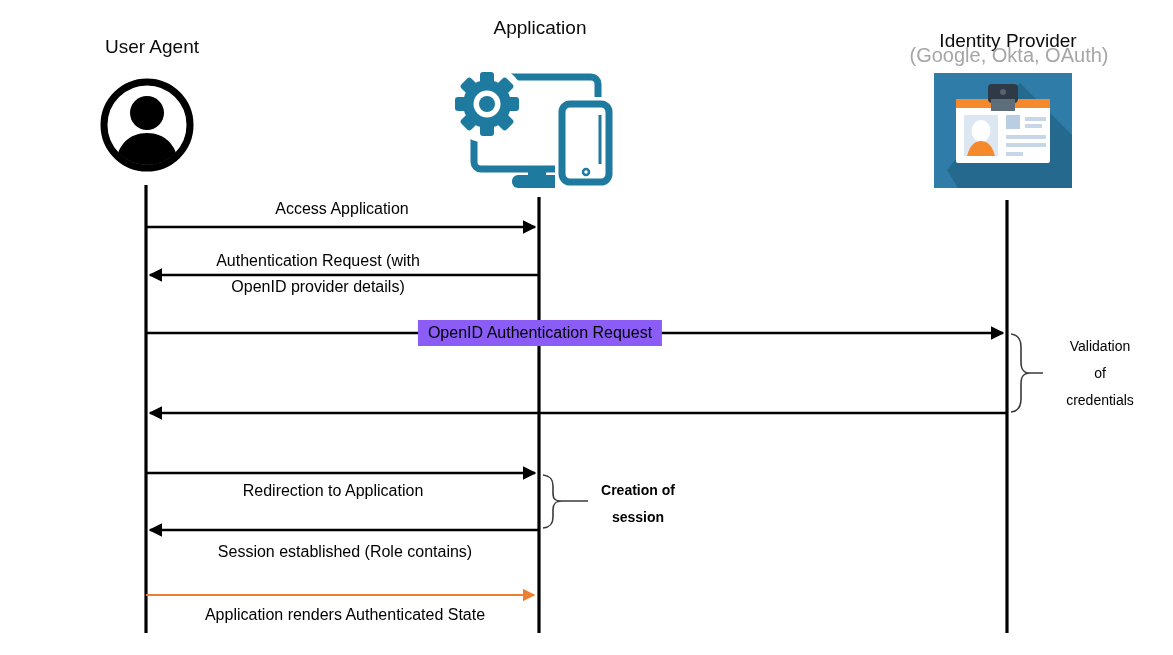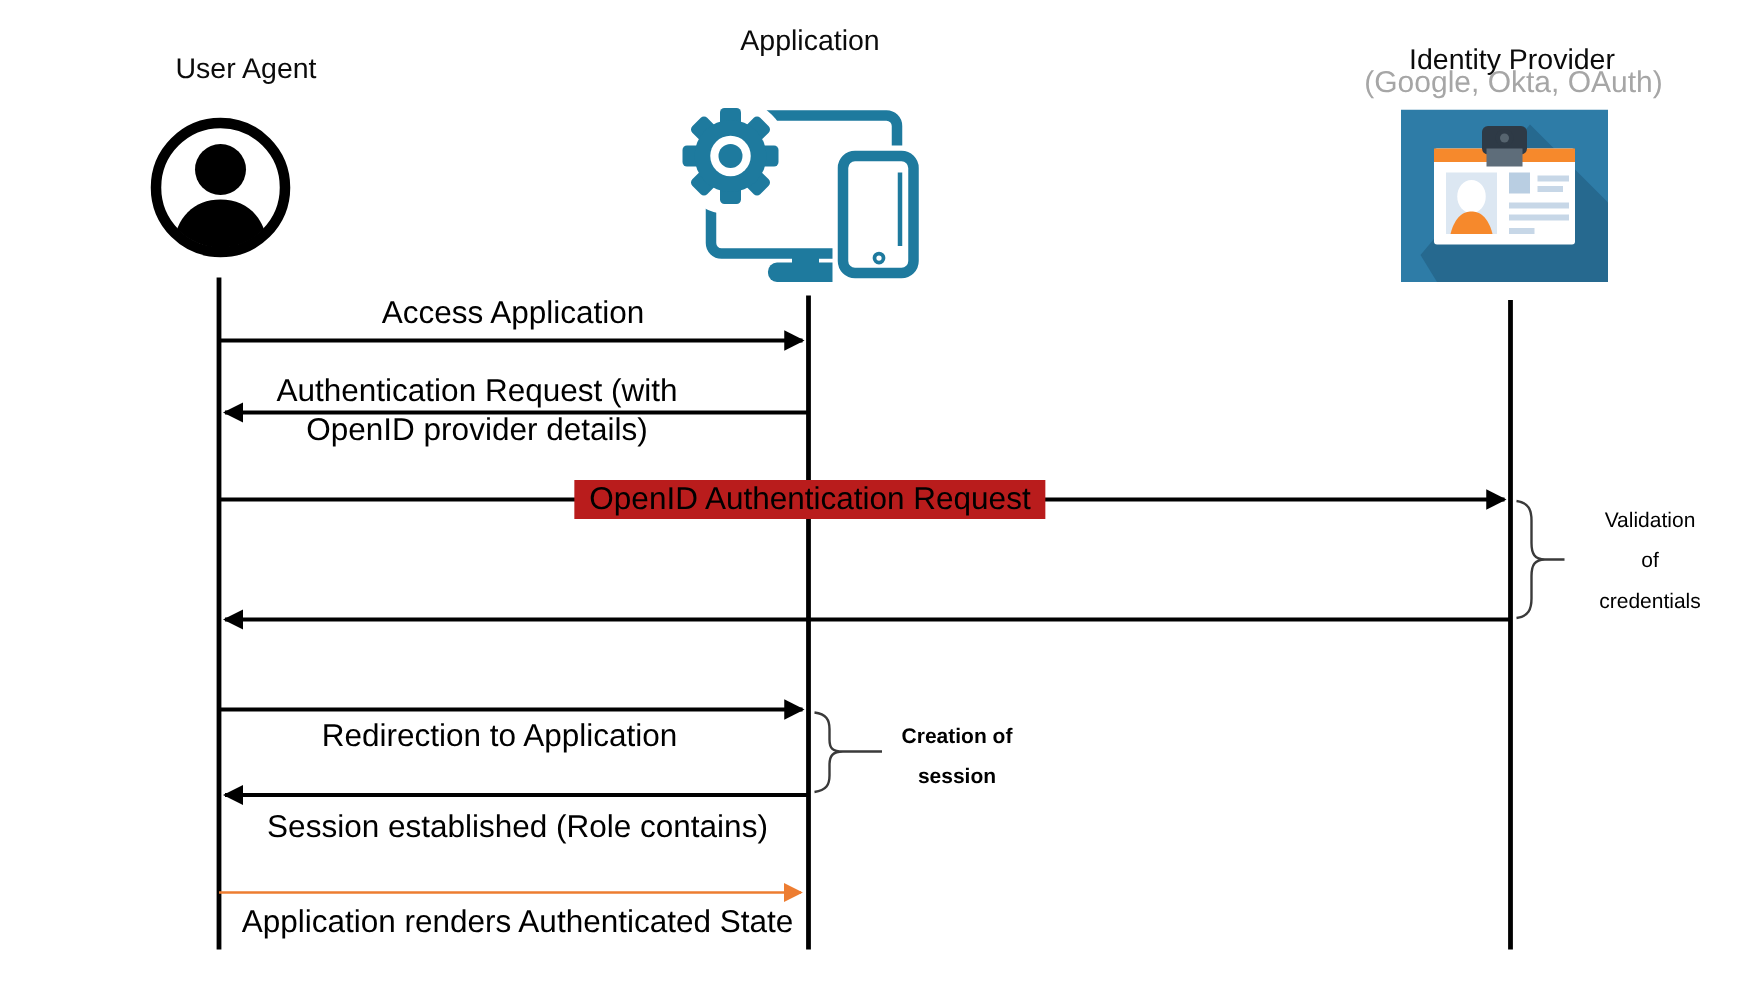--- a/index.html
+++ b/index.html
@@ -22,29 +22,29 @@
   .actor-sub{
     position:absolute;
     transform:translateX(-50%);
     font-size:20px;
     color:#a6a6a6;
     white-space:nowrap;
   }
   .msg{
     position:absolute;
     transform:translateX(-50%);
-    font-size:21px;
+    font-size:16px;
     line-height:26px;
     color:#000;
     text-align:center;
     white-space:pre-line;
     width:max-content;
   }
   .msg.on-line{
-    background:#b91c1c;
+    background:#8b5cf6;
     padding:0 10px;
   }
   .ann{
     position:absolute;
     transform:translateX(-50%);
     font-size:14px;
     line-height:27px;
     color:#000;
     text-align:center;
     white-space:pre-line;
@@ -53,21 +53,21 @@
   
   .m1{left:342px;top:196px;}
   .m2{left:318px;top:248px;}
   .m3{left:540px;top:320px;}
   .m4{left:540px;top:383px;}
   .m5{left:333px;top:478px;}
   .m6{left:345px;top:539px;}
   .m7{left:345px;top:602px;}
   .ann1{left:1100px;top:333px;}
   .ann2{left:638px;top:477px;font-weight:bold;}
-  .t-ua{left:164px;top:36px;text-align:right;}
+  .t-ua{left:152px;top:36px;text-align:right;}
   .t-app{left:540px;top:17px;}
   .t-idp{left:1008px;top:30px;}
   .t-idp-sub{left:1009px;top:44px;}
   svg{display:block;}
 </style>
 </head>
 <body>
 
 <div id="canvas">
 

